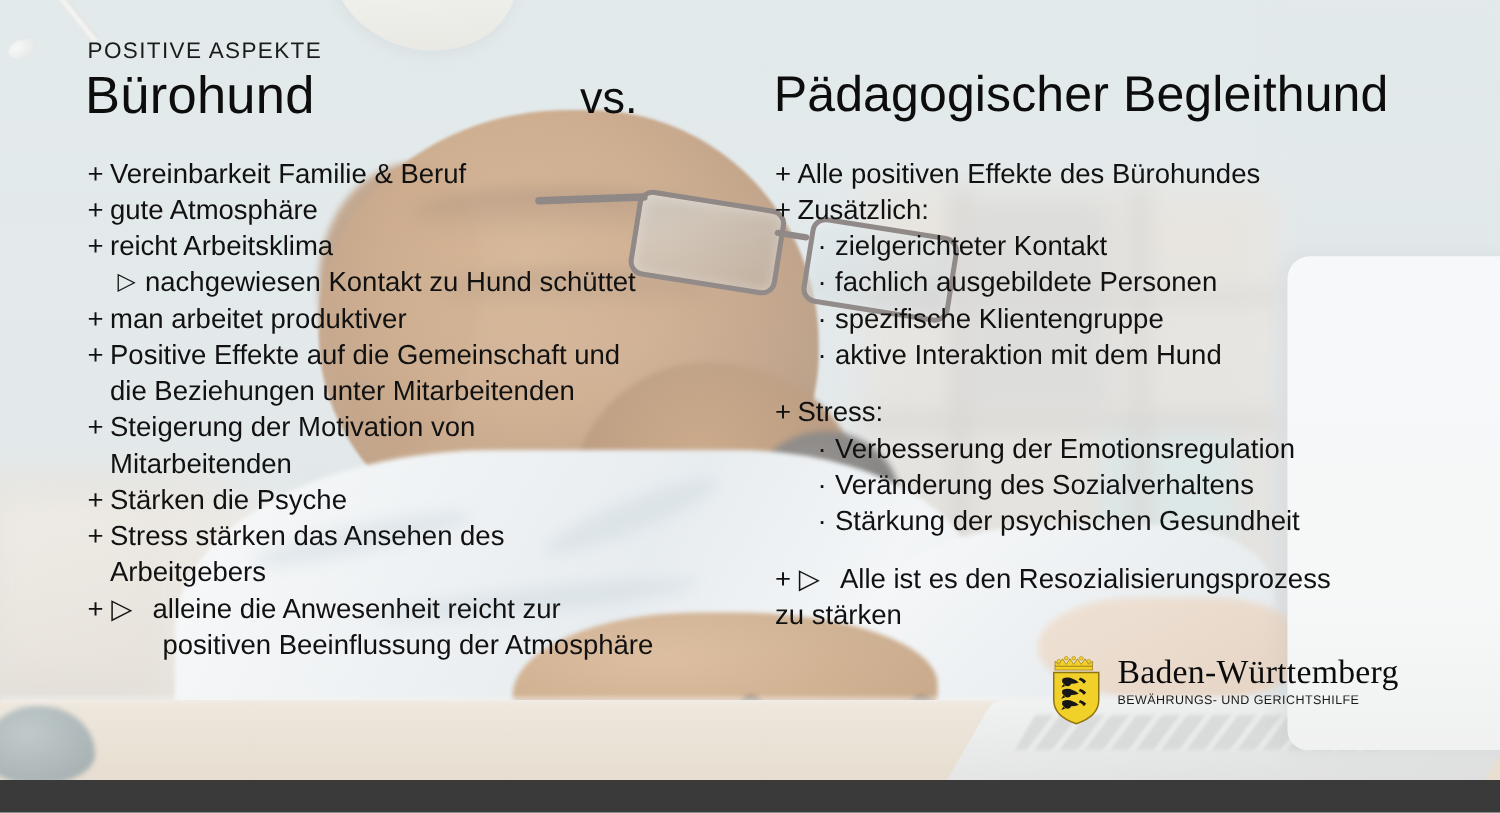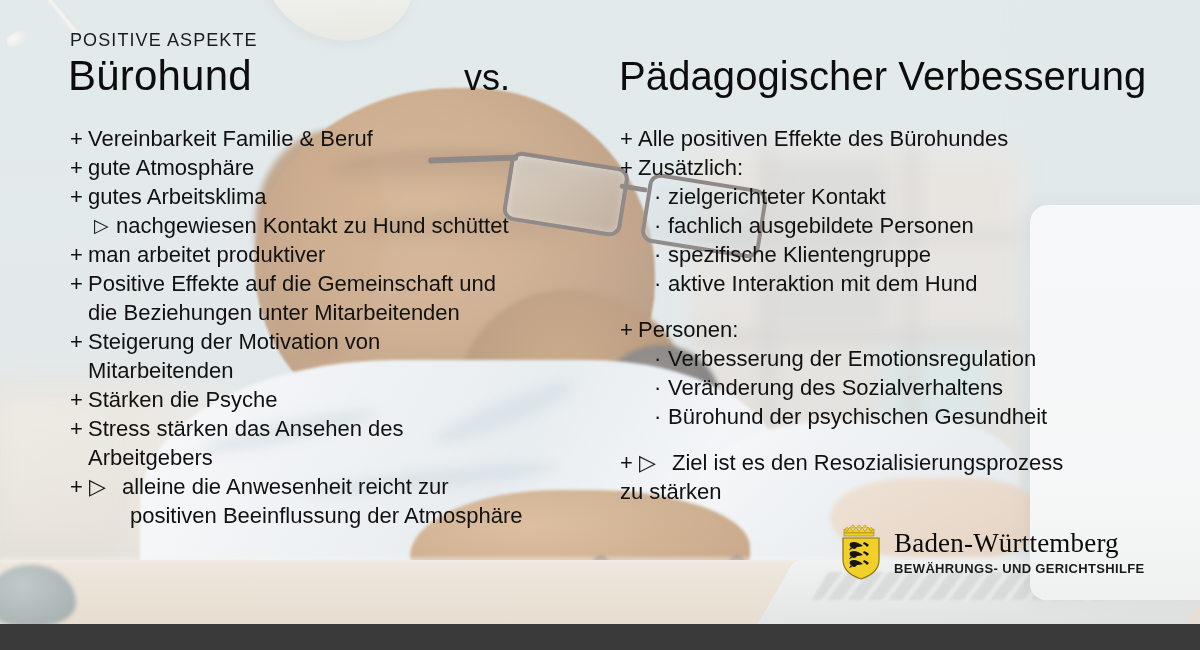--- a/index.html
+++ b/index.html
@@ -280,33 +280,33 @@
 
   .lvl0 { margin-left: 0; }
   .lvl1 { margin-left: 24px; }
   .lvl1b { margin-left: 18px; }
   .gap { height: 17px; }
 
   .tri { font-size: 19px; }
 
   
   .logo {
-    position:absolute; left: 838px; top: 524px; display:flex; align-items:center;
+    position:absolute; left: 838px; top: 524px; display:flex; align-items:flex-start;
     z-index: 6;
   }
   .crest {
     position: relative; width: 46px; height: 56px; margin-right: 10px;
   }
   .logo-text { line-height: 1; }
   .logo-name {
     font-family: "Liberation Serif", serif;
     font-size: 27px; color:#0b0b0b; letter-spacing:.2px;
   }
   .logo-sub {
-    font-size: 13px; font-weight: bold; letter-spacing: .35px;
+    font-size: 10px; font-weight: normal; letter-spacing: .35px;
     color:#1a1a1a; margin-top: 5px;
   }
 </style>
 </head>
 <body>
 
 <div id="slide">
 
   <div class="bg-layer">
     <div class="bg-wall"></div>
@@ -366,37 +366,37 @@
   </div>
 
   <div class="content">
 
     <div class="eyebrow">POSITIVE ASPEKTE</div>
 
     <div class="title-left">Bürohund</div>
 
     <div class="vs">vs.</div>
 
-    <div class="title-right">Pädagogischer Verbesserung</div>
+    <div class="title-right">Pädagogischer Begleithund</div>
 
     <div class="col col-left">
 
       <div class="row lvl0">
         <span class="marker">+</span>
         <span class="txt">Vereinbarkeit Familie &amp; Beruf</span>
       </div>
 
       <div class="row lvl0">
         <span class="marker">+</span>
         <span class="txt">gute Atmosphäre</span>
       </div>
 
       <div class="row lvl0">
         <span class="marker">+</span>
-        <span class="txt">gutes Arbeitsklima</span>
+        <span class="txt">reicht Arbeitsklima</span>
       </div>
 
       <div class="row lvl1">
         <span class="marker wide tri">▷</span>
         <span class="txt">nachgewiesen Kontakt zu Hund schüttet</span>
       </div>
 
 
       <div class="row lvl0">
         <span class="marker">+</span>
@@ -479,43 +479,43 @@
 
       <div class="row lvl1b" style="margin-left:34px">
         <span class="marker" style="width:14px">·</span>
         <span class="txt">aktive Interaktion mit dem Hund</span>
       </div>
 
       <div class="gap"></div>
 
       <div class="row lvl0">
         <span class="marker">+</span>
-        <span class="txt">Personen:</span>
+        <span class="txt">Stress:</span>
       </div>
 
       <div class="row lvl1b" style="margin-left:34px">
         <span class="marker" style="width:14px">·</span>
         <span class="txt">Verbesserung der Emotionsregulation</span>
       </div>
 
       <div class="row lvl1b" style="margin-left:34px">
         <span class="marker" style="width:14px">·</span>
         <span class="txt">Veränderung des Sozialverhaltens</span>
       </div>
 
       <div class="row lvl1b" style="margin-left:34px">
         <span class="marker" style="width:14px">·</span>
-        <span class="txt">Bürohund der psychischen Gesundheit</span>
+        <span class="txt">Stärkung der psychischen Gesundheit</span>
       </div>
 
       <div class="gap"></div>
 
       <div class="row lvl0">
         <span class="marker" style="width:52px">+ ▷</span>
-        <span class="txt">Ziel ist es den Resozialisierungsprozess</span>
+        <span class="txt">Alle ist es den Resozialisierungsprozess</span>
       </div>
 
       <div class="row lvl0">
         <span class="marker" style="width:0px"></span>
         <span class="txt">zu stärken</span>
       </div>
 
     </div>
 
     <div class="logo">

